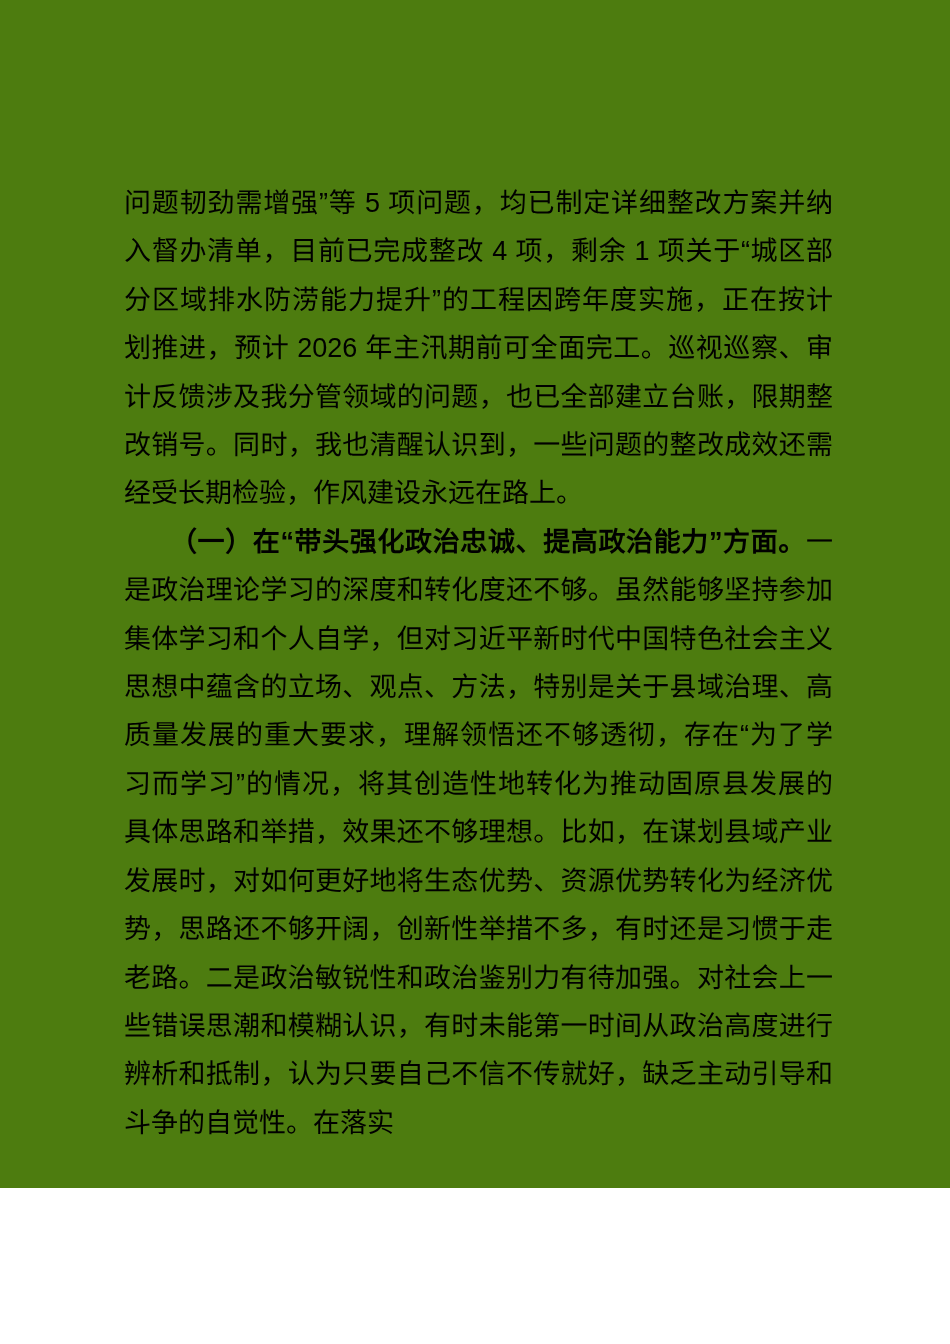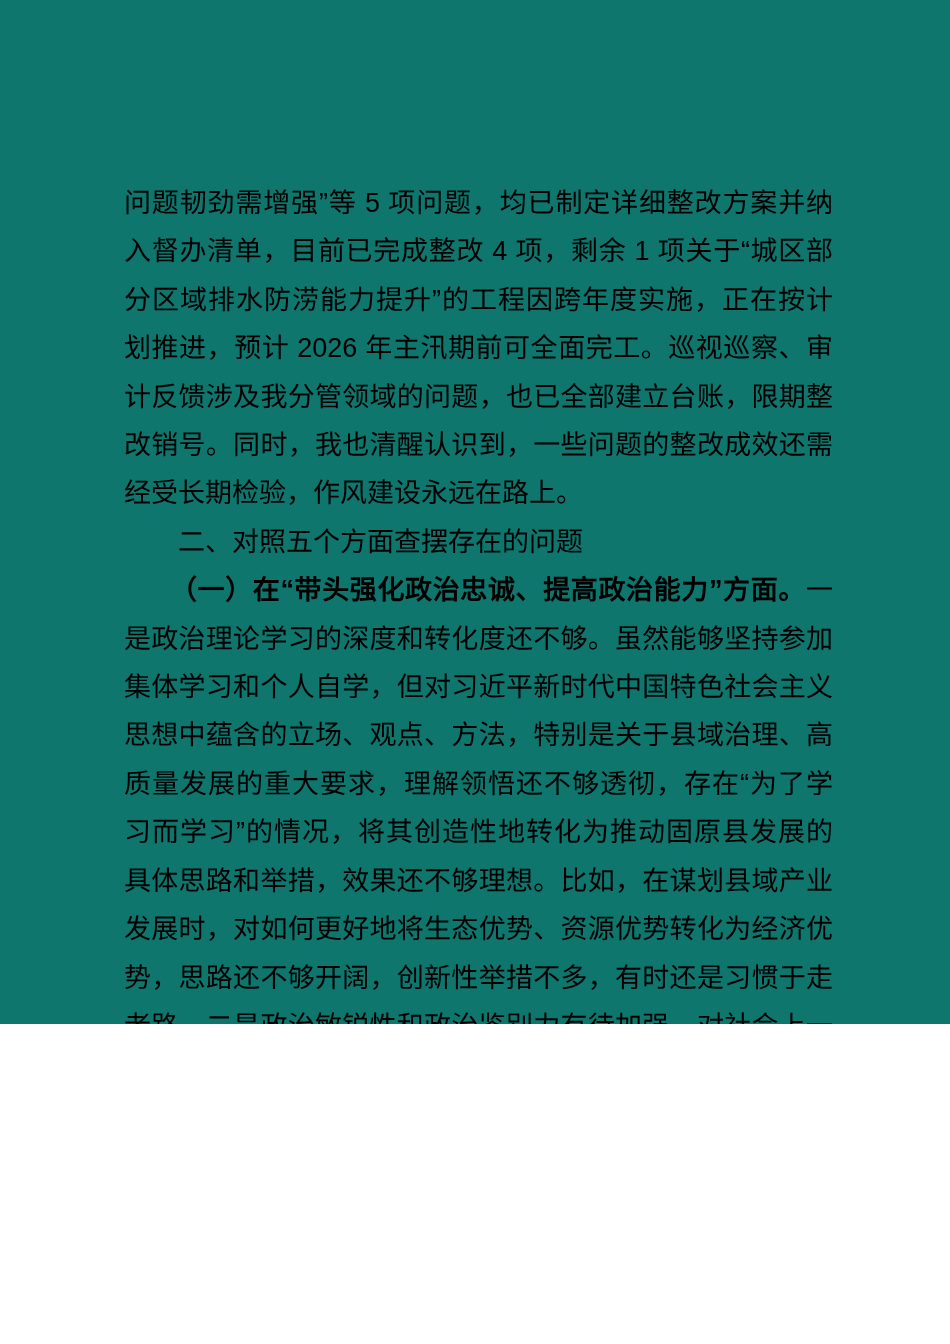--- a/index.html
+++ b/index.html
@@ -8,22 +8,22 @@
   }
   body {
     width: 950px;
     height: 1344px;
     background: #ffffff;
     font-family: "Liberation Sans", sans-serif;
   }
   .page {
     position: relative;
     width: 950px;
-    height: 1024px;
-    background: #0f766e;
+    height: 1188px;
+    background: #4d7c0f;
     overflow: hidden;
   }
   .text-block {
     position: absolute;
     left: 124px;
     top: 179px;
     width: 709px;
     color: #000000;
     font-size: 27px;
     line-height: 48.4px;
@@ -41,16 +41,15 @@
   .para.body           { text-indent: 1.7em; }
   .run { font-weight: normal; }
   .run.bold { font-weight: bold; }
 </style>
 </head>
 <body>
 
 <div class="page">
   <div class="text-block" id="doc">
       <p class="para body-continued"><span class="run">问题韧劲需增强”等 5 项问题，均已制定详细整改方案并纳入督办清单，目前已完成整改 4 项，剩余 1 项关于“城区部分区域排水防涝能力提升”的工程因跨年度实施，正在按计划推进，预计 2026 年主汛期前可全面完工。巡视巡察、审计反馈涉及我分管领域的问题，也已全部建立台账，限期整改销号。同时，我也清醒认识到，一些问题的整改成效还需经受长期检验，作风建设永远在路上。</span></p>
-      <p class="para heading"><span class="run">二、对照五个方面查摆存在的问题</span></p>
       <p class="para body"><span class="run bold">（一）在“带头强化政治忠诚、提高政治能力”方面。</span><span class="run">一是政治理论学习的深度和转化度还不够。虽然能够坚持参加集体学习和个人自学，但对习近平新时代中国特色社会主义思想中蕴含的立场、观点、方法，特别是关于县域治理、高质量发展的重大要求，理解领悟还不够透彻，存在“为了学习而学习”的情况，将其创造性地转化为推动固原县发展的具体思路和举措，效果还不够理想。比如，在谋划县域产业发展时，对如何更好地将生态优势、资源优势转化为经济优势，思路还不够开阔，创新性举措不多，有时还是习惯于走老路。二是政治敏锐性和政治鉴别力有待加强。对社会上一些错误思潮和模糊认识，有时未能第一时间从政治高度进行辨析和抵制，认为只要自己不信不传就好，缺乏主动引导和斗争的自觉性。在落实</span></p>
     </div>
 </div>
 
 </body></html>

